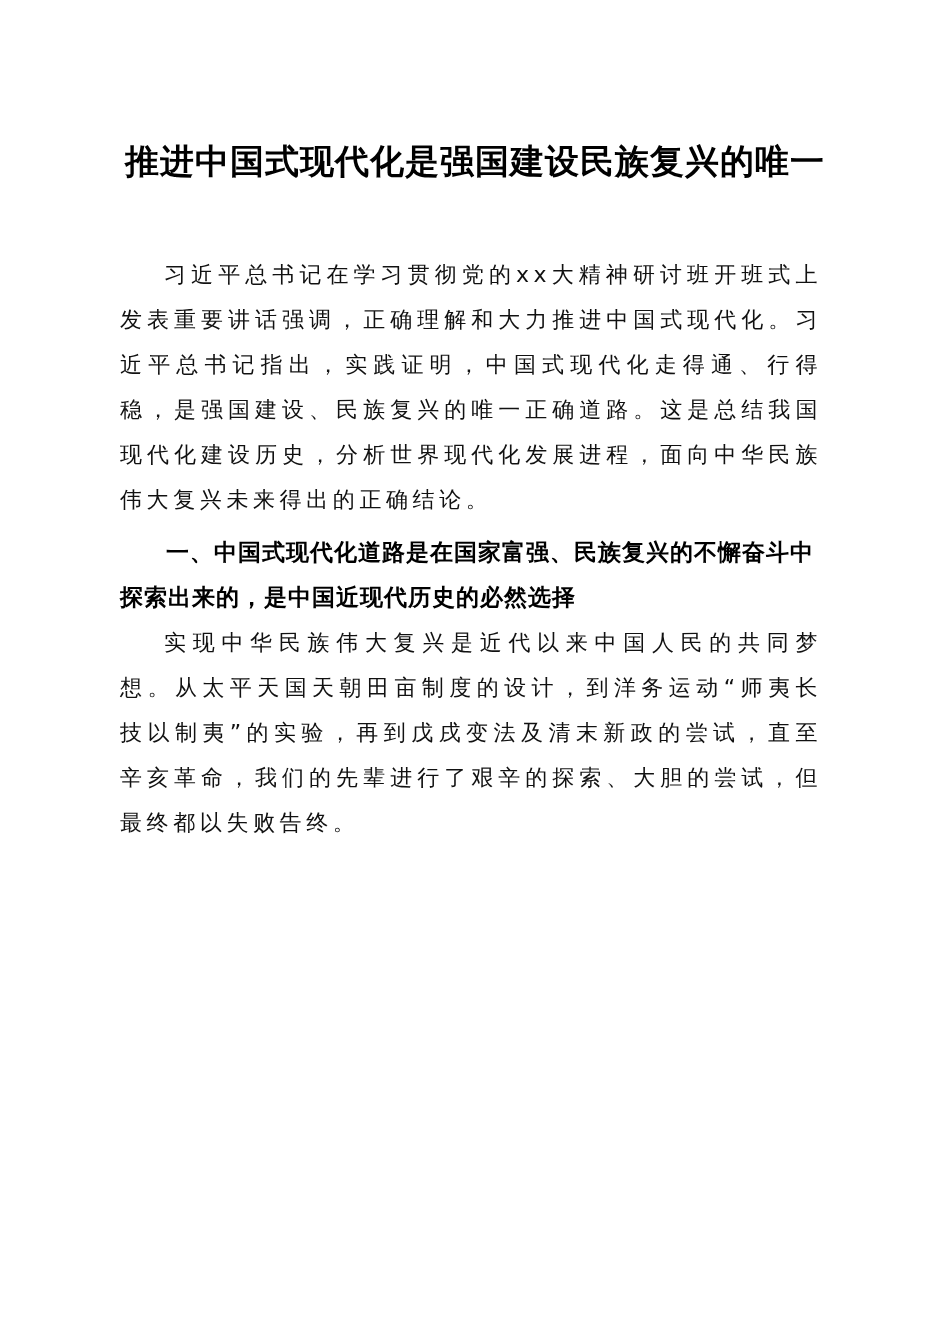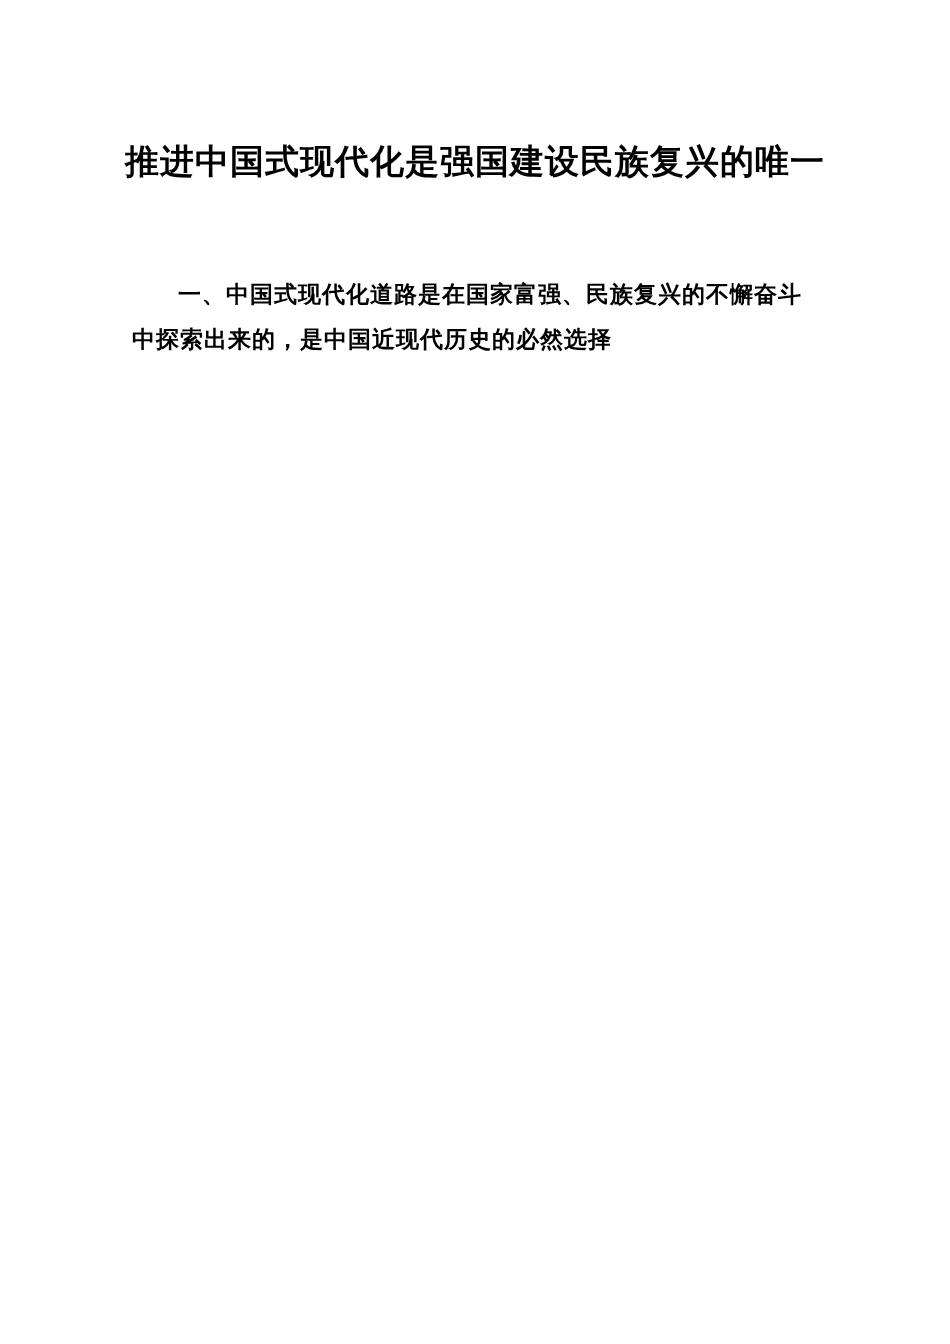--- a/index.html
+++ b/index.html
@@ -47,36 +47,38 @@
       letter-spacing: 4.6px;
       color: #111111;
     }
     .para {
       margin: 0;
       text-indent: 2em;
       text-align: justify;
       font-weight: normal;
     }
     .heading {
-      margin: 12px;
+      margin: 0;
       text-indent: 2em;
       font-weight: bold;
       letter-spacing: 1px;
       font-size: 23px;
       line-height: 45px;
       color: #000000;
     }
     .gap { height: 8px; }
   </style>
 </head>
 <body>
 
 <div class="page">
   <h1 class="title">
     <span>推进中国式现代化是强国建设民族复兴的唯一</span>
   </h1>
 
   <div class="body-text">
+    <p class="para">习近平总书记在学习贯彻党的xx大精神研讨班开班式上发表重要讲话强调，正确理解和大力推进中国式现代化。习近平总书记指出，实践证明，中国式现代化走得通、行得稳，是强国建设、民族复兴的唯一正确道路。这是总结我国现代化建设历史，分析世界现代化发展进程，面向中华民族伟大复兴未来得出的正确结论。</p>
     <div class="gap"></div>
     <p class="heading">一、中国式现代化道路是在国家富强、民族复兴的不懈奋斗中探索出来的，是中国近现代历史的必然选择</p>
+    <p class="para">实现中华民族伟大复兴是近代以来中国人民的共同梦想。从太平天国天朝田亩制度的设计，到洋务运动“师夷长技以制夷”的实验，再到戊戌变法及清末新政的尝试，直至辛亥革命，我们的先辈进行了艰辛的探索、大胆的尝试，但最终都以失败告终。</p>
     <div class="gap"></div>
   </div>
 </div>
 
 </body></html>

